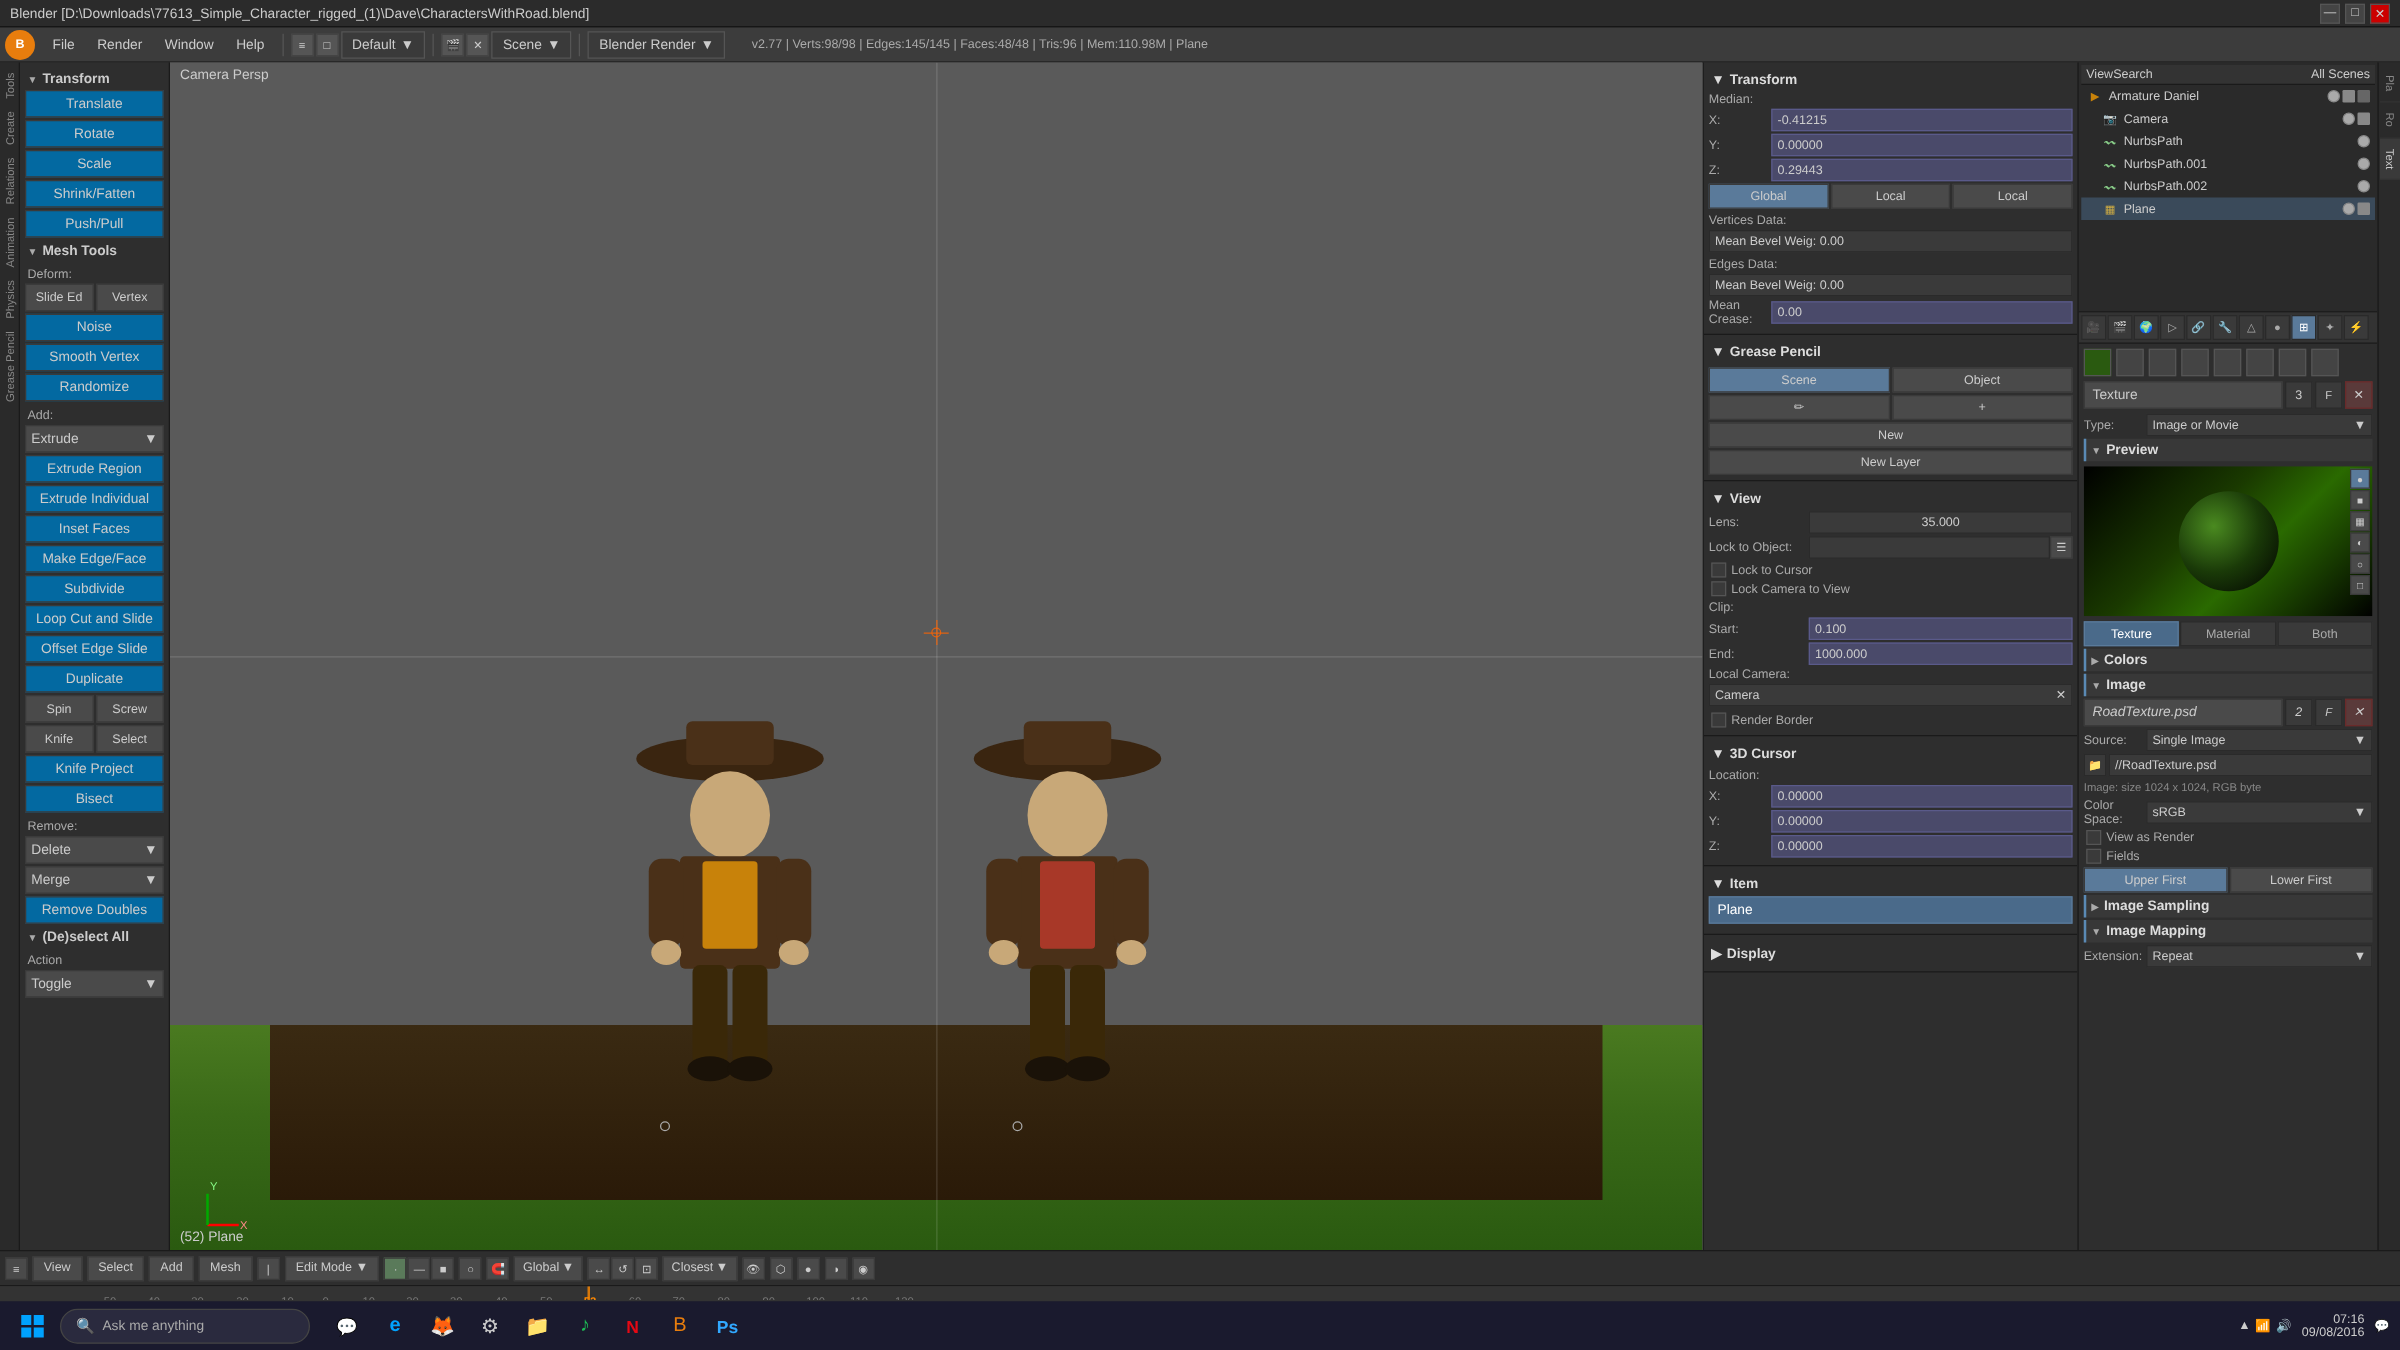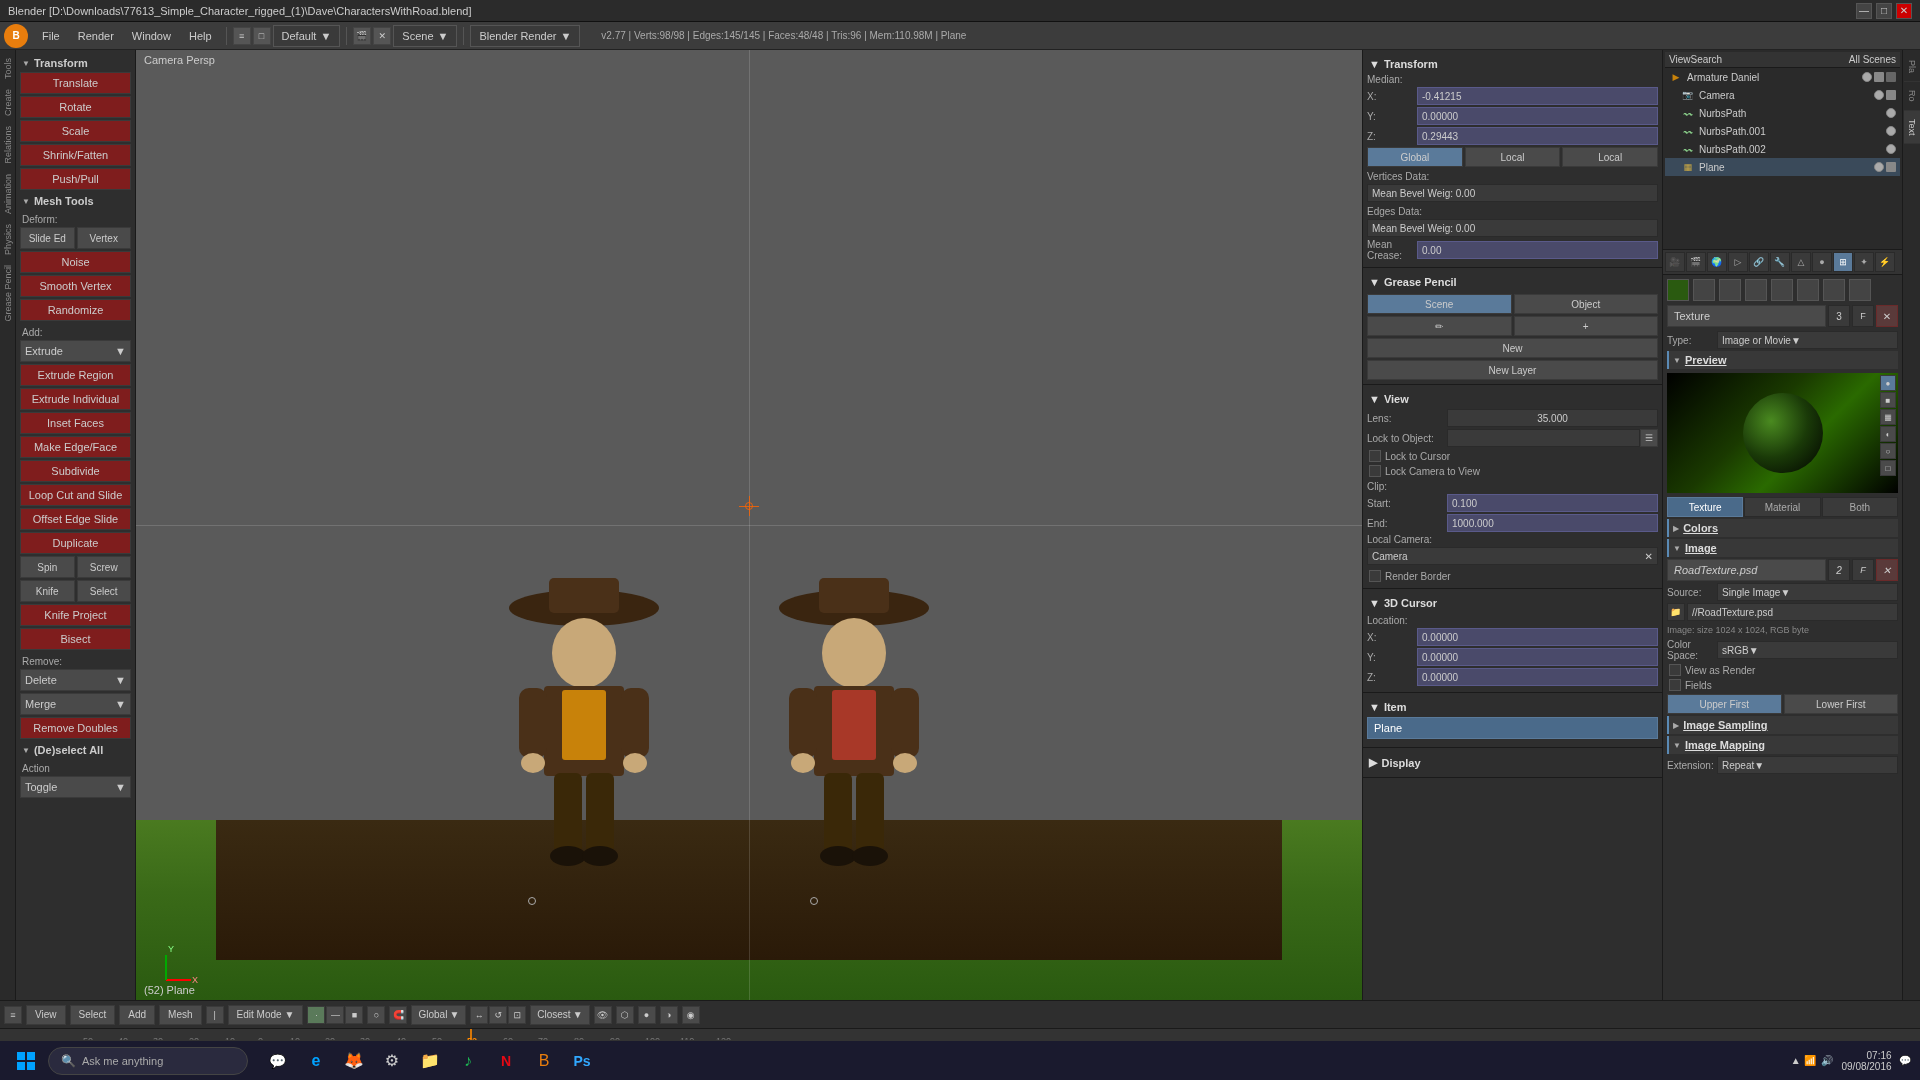--- a/index.html
+++ b/index.html
@@ -113,21 +113,21 @@
       cursor: pointer;
       font-size: 11px;
       font-weight: bold;
     }
     .sidebar-section-header .triangle {
       font-size: 8px; color: #aaa;
     }
 
     .sidebar-btn {
       width: 100%;
-      background: #7f1d1d;
+      background: #0369a1;
       border: 1px solid #3a3a3a;
       color: #ccc;
       padding: 2px 6px;
       margin-bottom: 2px;
       cursor: pointer;
       font-size: 11px;
       text-align: center;
       height: 22px;
       display: flex; align-items: center; justify-content: center;
     }
@@ -381,21 +381,21 @@
     }
     .texture-type-label { width: 50px; font-size: 10px; color: #aaa; }
     .texture-type-value {
       flex: 1;
       background: #3a3a3a;
       border: 1px solid #2a2a2a;
       color: #ccc;
       padding: 1px 4px;
       font-size: 10px;
       height: 18px;
-      display: flex; align-items: center; 
+      display: flex; align-items: center; justify-content: space-between;
     }
 
     
     .preview-area {
       width: 100%;
       height: 120px;
       background: #1a1a1a;
       margin: 4px 0;
       position: relative;
       overflow: hidden;
@@ -439,21 +439,21 @@
     
     .section-collapse {
       display: flex; align-items: center; gap: 4px;
       background: #383838;
       padding: 3px 4px;
       margin-bottom: 2px;
       cursor: pointer;
       border-left: 2px solid #5a8ab5;
     }
     .section-collapse-title {
-      font-size: 11px; color: #ddd; font-weight: bold; text-decoration: underline;
+      font-size: 11px; color: #ddd; font-weight: bold;
     }
     .section-collapse-arrow { font-size: 8px; color: #aaa; }
 
     
     #timeline {
       height: 52px;
       background: #2e2e2e;
       border-top: 1px solid #1a1a1a;
       display: flex; flex-direction: column;
     }

